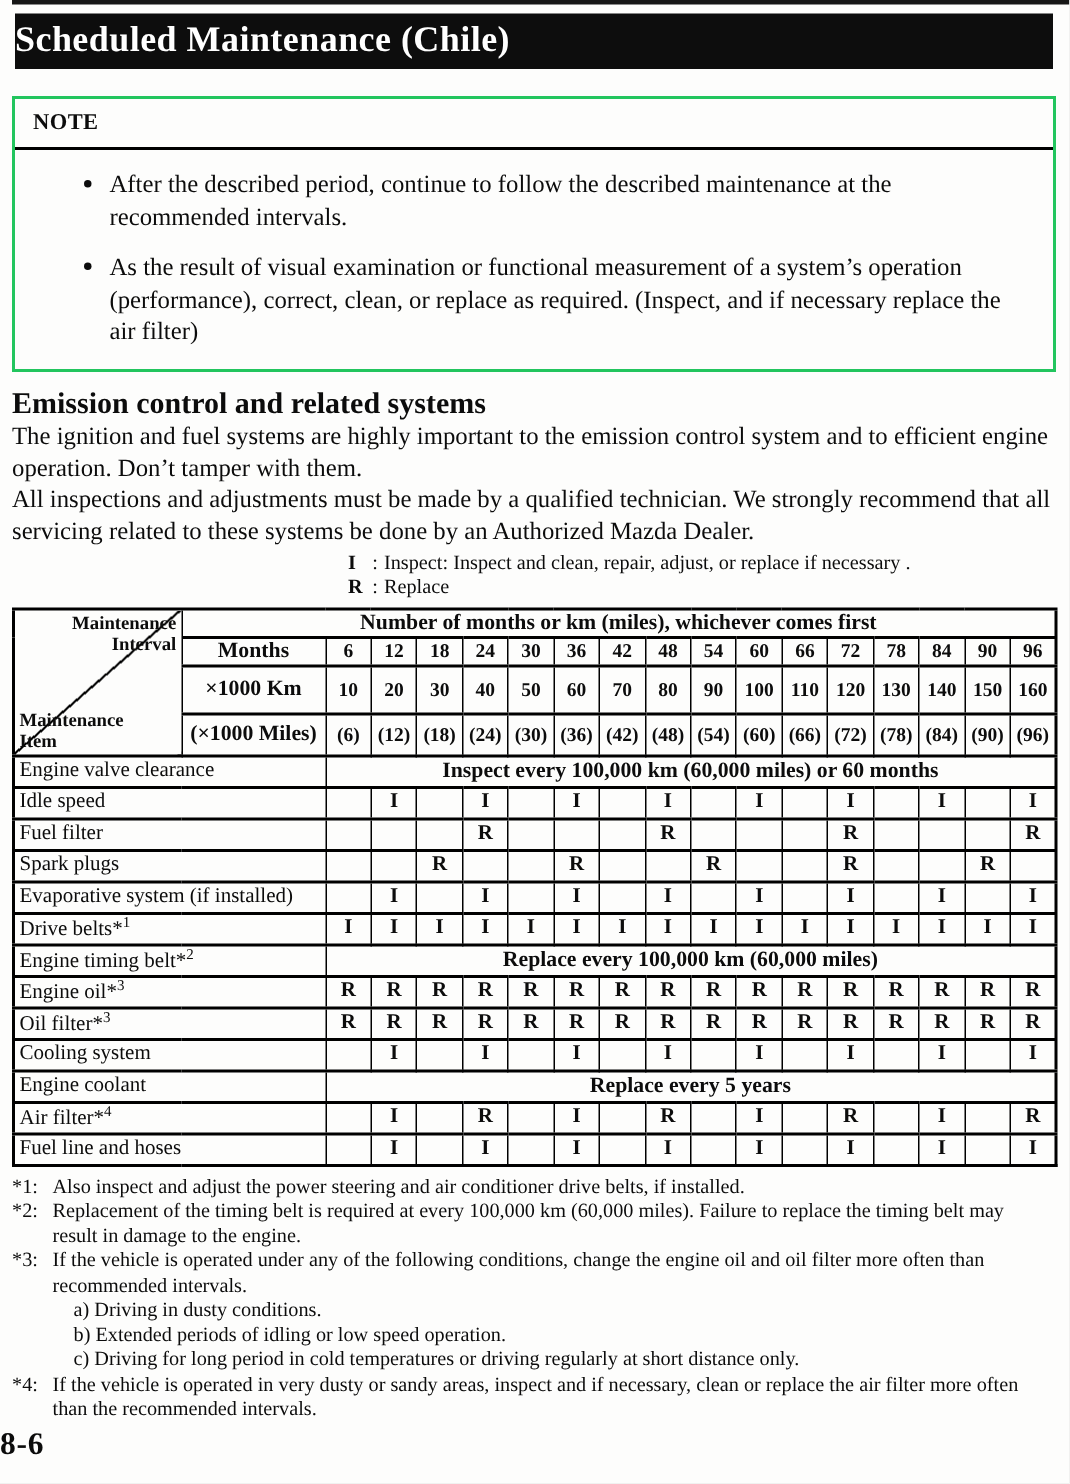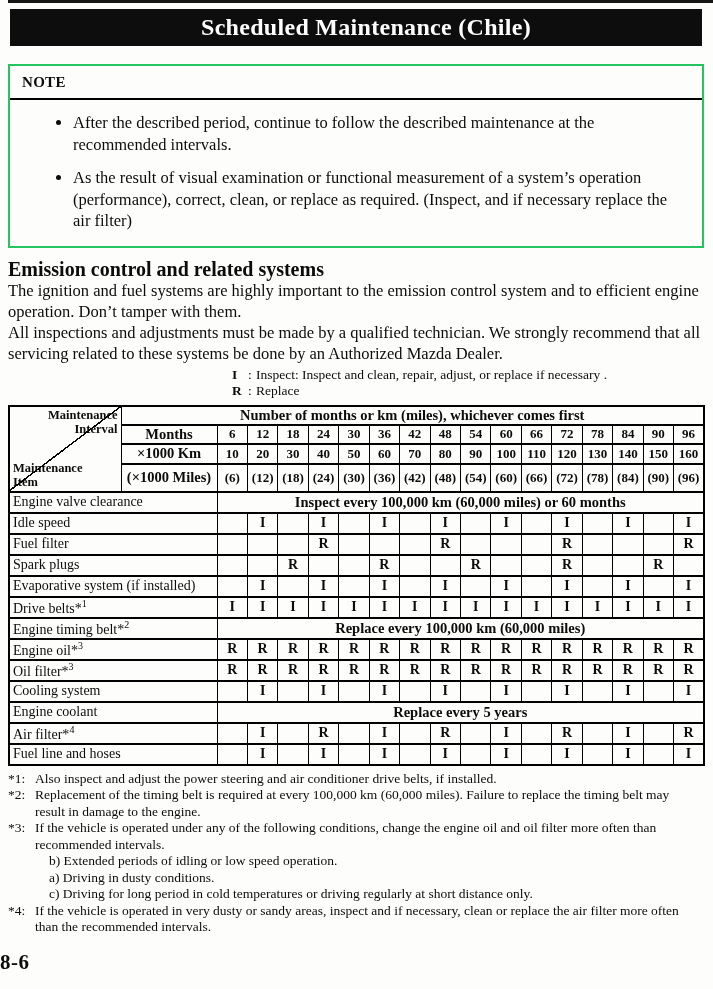--- a/index.html
+++ b/index.html
@@ -4,22 +4,22 @@
 <style>
   html,body{margin:0;padding:0;background:#e8e8e8;}
   .page{
     position:relative;width:713px;height:989px;margin:0 auto;
     background:#fdfdfc;color:#0c0c0c;overflow:hidden;
     font-family:"Liberation Serif", serif;
   }
   .scan-edge-top{position:absolute;top:0;left:8px;right:0;height:3px;background:#161616;}
   .title-bar{
     margin:9px 11px 0 10px;height:37px;background:#0d0d0d;color:#fff;
-    display:flex;align-items:center;justify-content:center;
-    font-size:24px;font-weight:bold;letter-spacing:.3px;padding-left:20px;
+    display:flex;align-items:center;justify-content:flex-start;
+    font-size:24px;font-weight:bold;letter-spacing:.3px;
   }
   .note-box{margin:18px 9px 0 8px;border:2px solid #22c55e;}
   .note-head{
     font-weight:bold;font-size:15px;padding:8px 0 7px 12px;
     border-bottom:2px solid #000;letter-spacing:.3px;
   }
   .note-list{margin:12px 0 14px 0;padding:0 30px 0 63px;}
   .note-list li{
     font-size:16.5px;line-height:21.5px;margin-bottom:12px;max-width:618px;
   }
@@ -32,21 +32,21 @@
   .legend-sym{font-weight:bold;width:12px;}
   .legend-colon{width:12px;text-align:center;}
   
   table.mtable{
     width:697px;margin:6px 8px 0 8px;border-collapse:collapse;table-layout:fixed;
     border:2px solid #000;
   }
   .mtable td{border:1px solid #000;border-top-width:2px;padding:0;vertical-align:middle;}
   col.c-diag{width:112px;}
   col.c-hlab{width:96px;}
-  tr.hr1{height:18px;} tr.hr2{height:17px;padding-left:32px;} tr.hr3{height:20px;} tr.hr4{height:28px;}
+  tr.hr1{height:18px;} tr.hr2{height:17px;padding-left:32px;} tr.hr3{height:32px;} tr.hr4{height:28px;}
   tr.brow{height:21px;}
   td.diag{
     position:relative;
     background:linear-gradient(to bottom right,
       transparent calc(50% - 1.3px), #000 calc(50% - 1.3px),
       #000 calc(50% + 0.2px), transparent calc(50% + 0.2px));
   }
   .diag-tr{position:absolute;top:1px;right:3px;text-align:right;font-weight:bold;
     font-size:12.5px;line-height:14px;white-space:pre-line;}
   .diag-bl{position:absolute;bottom:2px;left:3px;text-align:left;font-weight:bold;
@@ -405,22 +405,22 @@
         <div class="fn-text">Also inspect and adjust the power steering and air conditioner drive belts, if installed.</div>
       </div>
       <div class="fn-row">
         <div class="fn-marker">*2:</div>
         <div class="fn-text">Replacement of the timing belt is required at every 100,000 km (60,000 miles). Failure to replace the timing belt may result in damage to the engine.</div>
       </div>
       <div class="fn-row">
         <div class="fn-marker">*3:</div>
         <div class="fn-text">If the vehicle is operated under any of the following conditions, change the engine oil and oil filter more often than recommended intervals.</div>
       </div>
+      <div class="fn-sub">a) Driving in dusty conditions.</div>
       <div class="fn-sub">b) Extended periods of idling or low speed operation.</div>
-      <div class="fn-sub">a) Driving in dusty conditions.</div>
       <div class="fn-sub">c) Driving for long period in cold temperatures or driving regularly at short distance only.</div>
       <div class="fn-row">
         <div class="fn-marker">*4:</div>
         <div class="fn-text">If the vehicle is operated in very dusty or sandy areas, inspect and if necessary, clean or replace the air filter more often than the recommended intervals.</div>
       </div>
     </div>
 
   <div class="page-number">8-6</div>
 </div>
 

